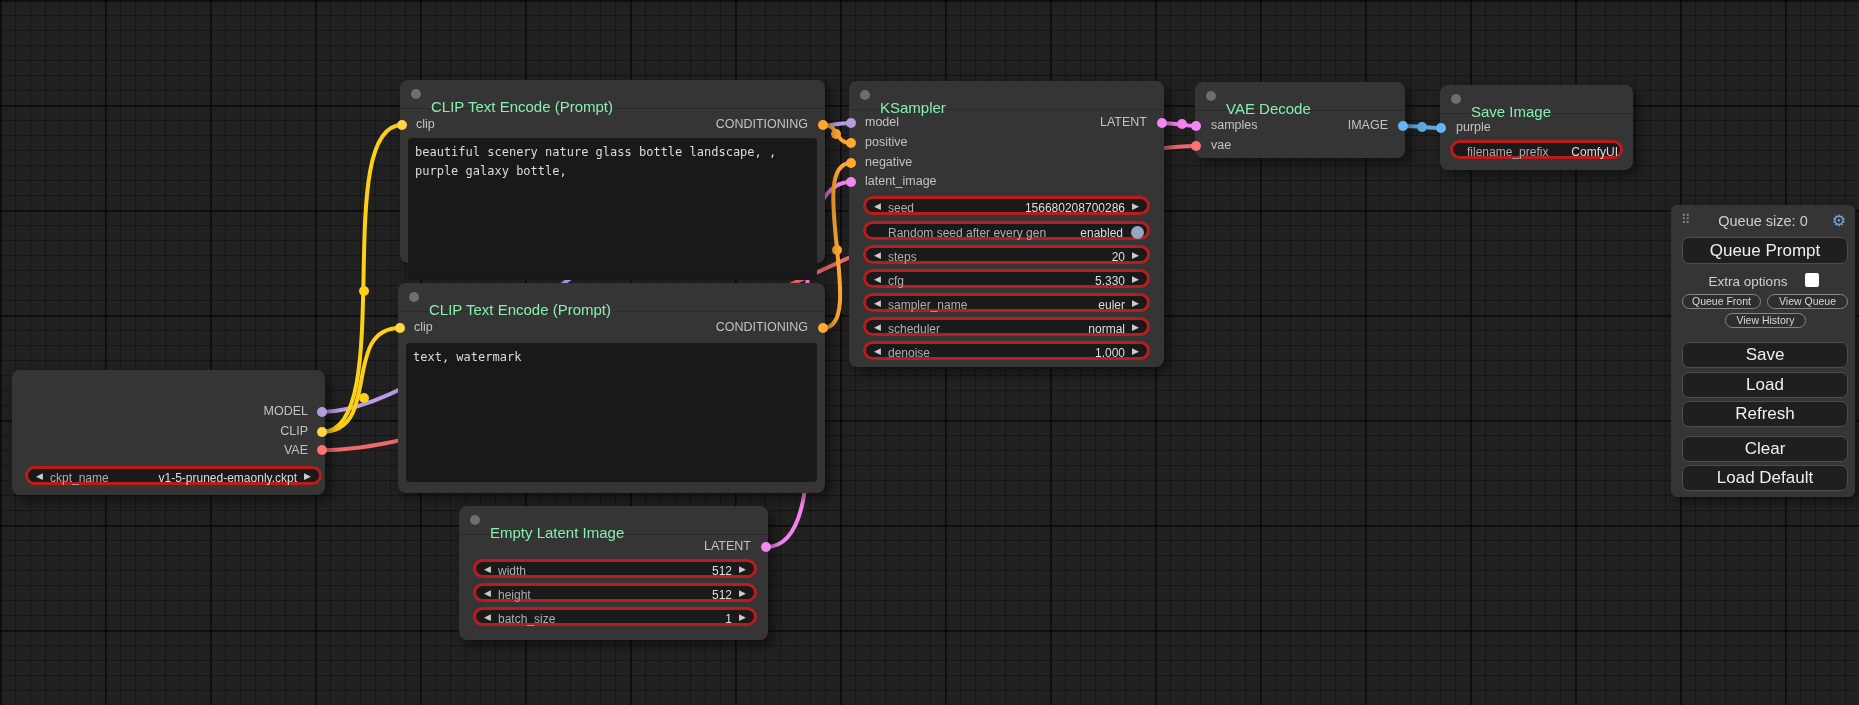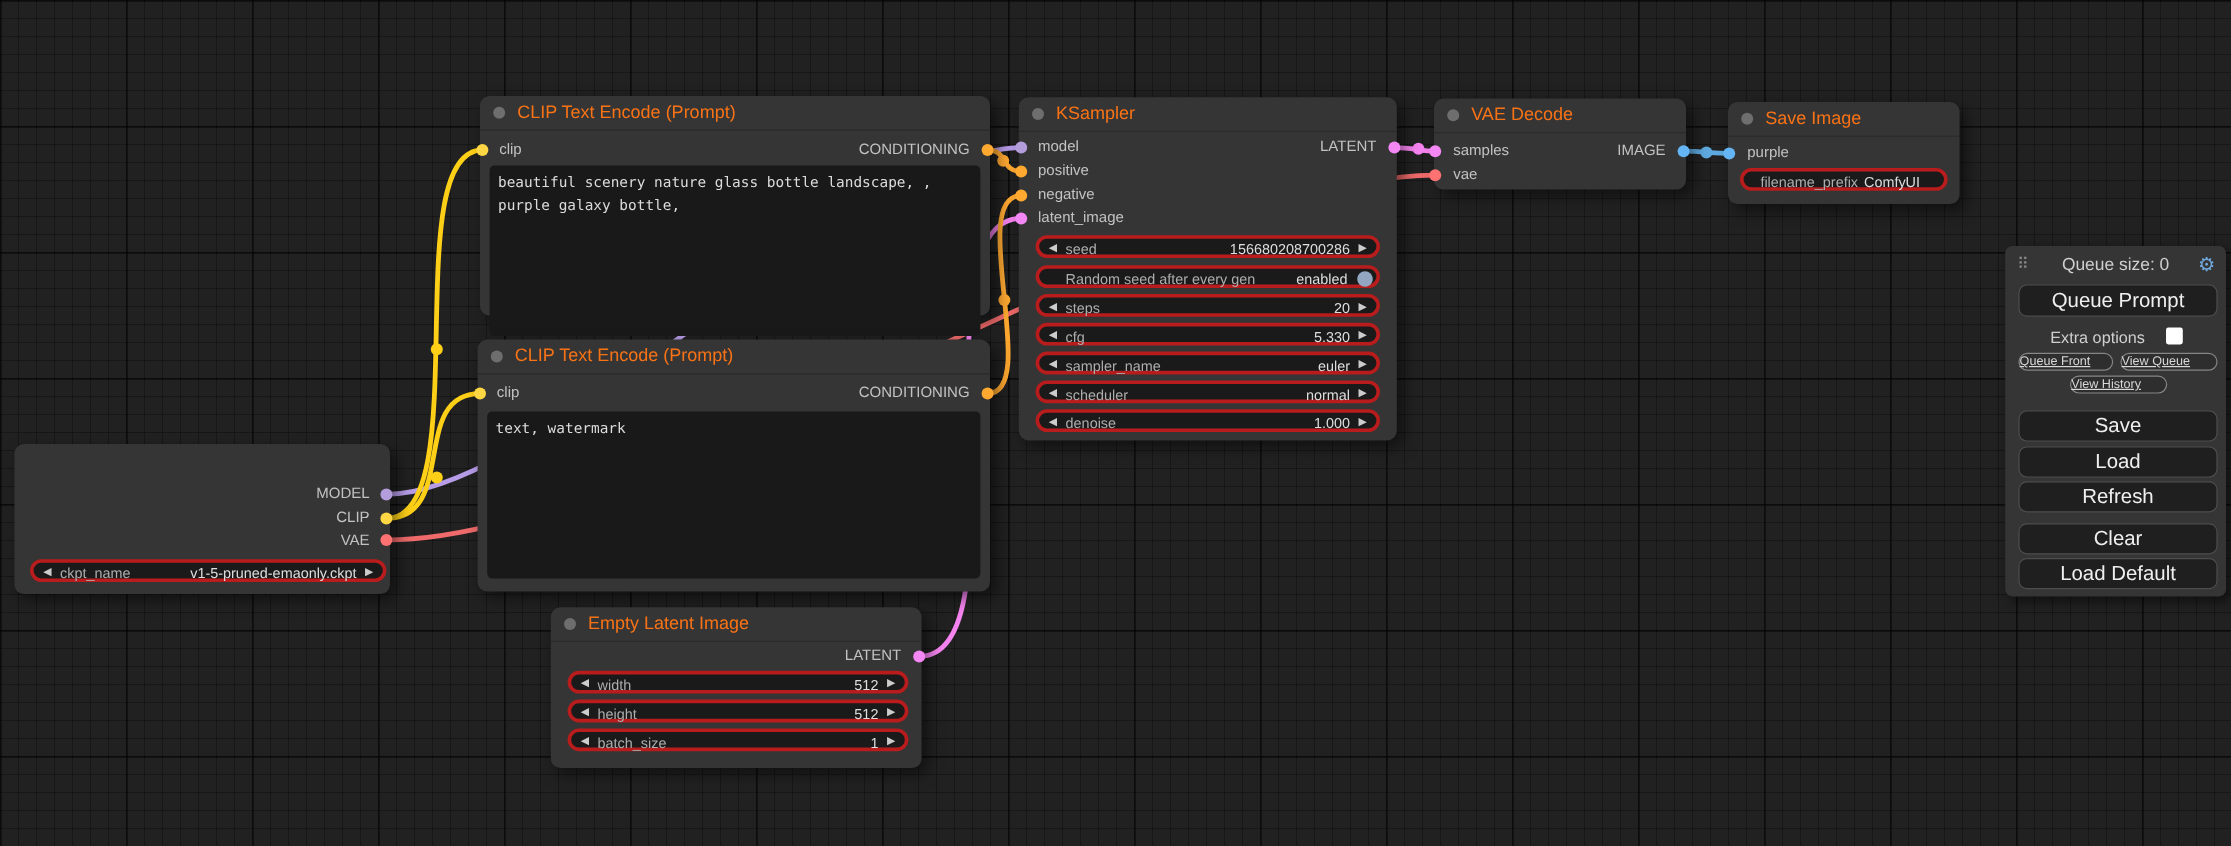--- a/index.html
+++ b/index.html
@@ -21,39 +21,39 @@
   }
   .node-header{
     position:absolute;left:0;top:0;right:0;height:28px;line-height:28px;
     border-bottom:1px solid #2b2b2b;
   }
   .collapse-dot{
     position:absolute;left:11px;top:9px;width:10px;height:10px;border-radius:50%;
     background:#6e6e6e;
   }
   .node-title{
-    position:absolute;left:31px;top:0;font-size:15px;color:#f97316;white-space:nowrap;
+    position:absolute;left:31px;top:13px;font-size:15px;color:#86efac;white-space:nowrap;
   }
   .port-label{position:absolute;font-size:12.5px;color:#c2c2c2;white-space:nowrap;}
   .port-label.out{text-align:right;}
   .textbox{
     position:absolute;background:#191919;border-radius:4px;
     font-family:"DejaVu Sans Mono",monospace;font-size:12px;line-height:1.55;
     color:#dcdcdc;padding:5px 7px;box-sizing:border-box;white-space:pre-wrap;
   }
   .pill{
     position:absolute;height:19px;background:#1a1a1a;border:3px solid #b91c1c;
     border-radius:10px;box-sizing:border-box;font-size:12px;color:#b0b0b0;
   }
   .pill .arr{position:absolute;top:2px;font-size:9px;color:#cccccc;}
   .pill .arr.l{left:8px;}
   .pill .arr.r{right:8px;}
   .pill .wlabel{position:absolute;left:22px;top:2px;font-size:12px;color:#aeaeae;white-space:nowrap;}
   .pill .wvalue{position:absolute;right:22px;top:2px;font-size:12px;color:#dedede;white-space:nowrap;}
-  .pill .wvalue.noarr{right:20px;}
+  .pill .wvalue.noarr{right:2px;}
   .pill .wlabel.noarr{left:14px;}
   .toggle-dot{
     position:absolute;right:3px;top:2px;width:13px;height:13px;border-radius:50%;
     background:#93a7c2;
   }
   .port-dot{position:absolute;z-index:3;width:10px;height:10px;border-radius:50%;}
   .mid-dot{position:absolute;z-index:1;width:10px;height:10px;border-radius:50%;}
   
   #queue-panel{
     position:absolute;z-index:4;left:1671px;top:205px;width:184px;height:292px;
@@ -66,21 +66,21 @@
   .q-btn{
     position:absolute;left:11px;width:166px;background:#1f1f1f;border:1px solid #4d4d4d;
     border-radius:7px;color:#efefef;text-align:center;box-sizing:border-box;
   }
   .q-btn.big{height:26px;line-height:24px;font-size:17px;}
   #q-prompt{top:32px;height:27px;line-height:25px;font-size:17px;}
   .q-extra{position:absolute;left:0;right:30px;top:69px;text-align:center;font-size:13.5px;color:#cfcfcf;}
   .q-check{position:absolute;right:36px;top:68px;width:14px;height:14px;background:#ffffff;border-radius:2px;}
   .q-pill{
     position:absolute;background:#2e2e2e;border:1px solid #868686;border-radius:8px;
-    font-size:10.5px;color:#d8d8d8;box-sizing:border-box;height:15px;line-height:13px;text-decoration:underline;
+    font-size:10.5px;color:#d8d8d8;text-align:center;box-sizing:border-box;height:15px;line-height:13px;
   }
 </style>
 </head>
 <body>
 
 <svg id="wires" width="1859" height="705">
   <path d="M322,412 C455,412 715,123 851,123" stroke="#b79ce8" stroke-width="4" fill="none"></path>
   <path d="M322,450 C545,450 980,146 1196,146" stroke="#ef6a6a" stroke-width="4" fill="none"></path>
   <path d="M322,432 C398,432 330,125 402,125" stroke="#fdd017" stroke-width="4" fill="none"></path>
   <path d="M322,432 C382,432 341,328 400,328" stroke="#fdd017" stroke-width="4" fill="none"></path>

